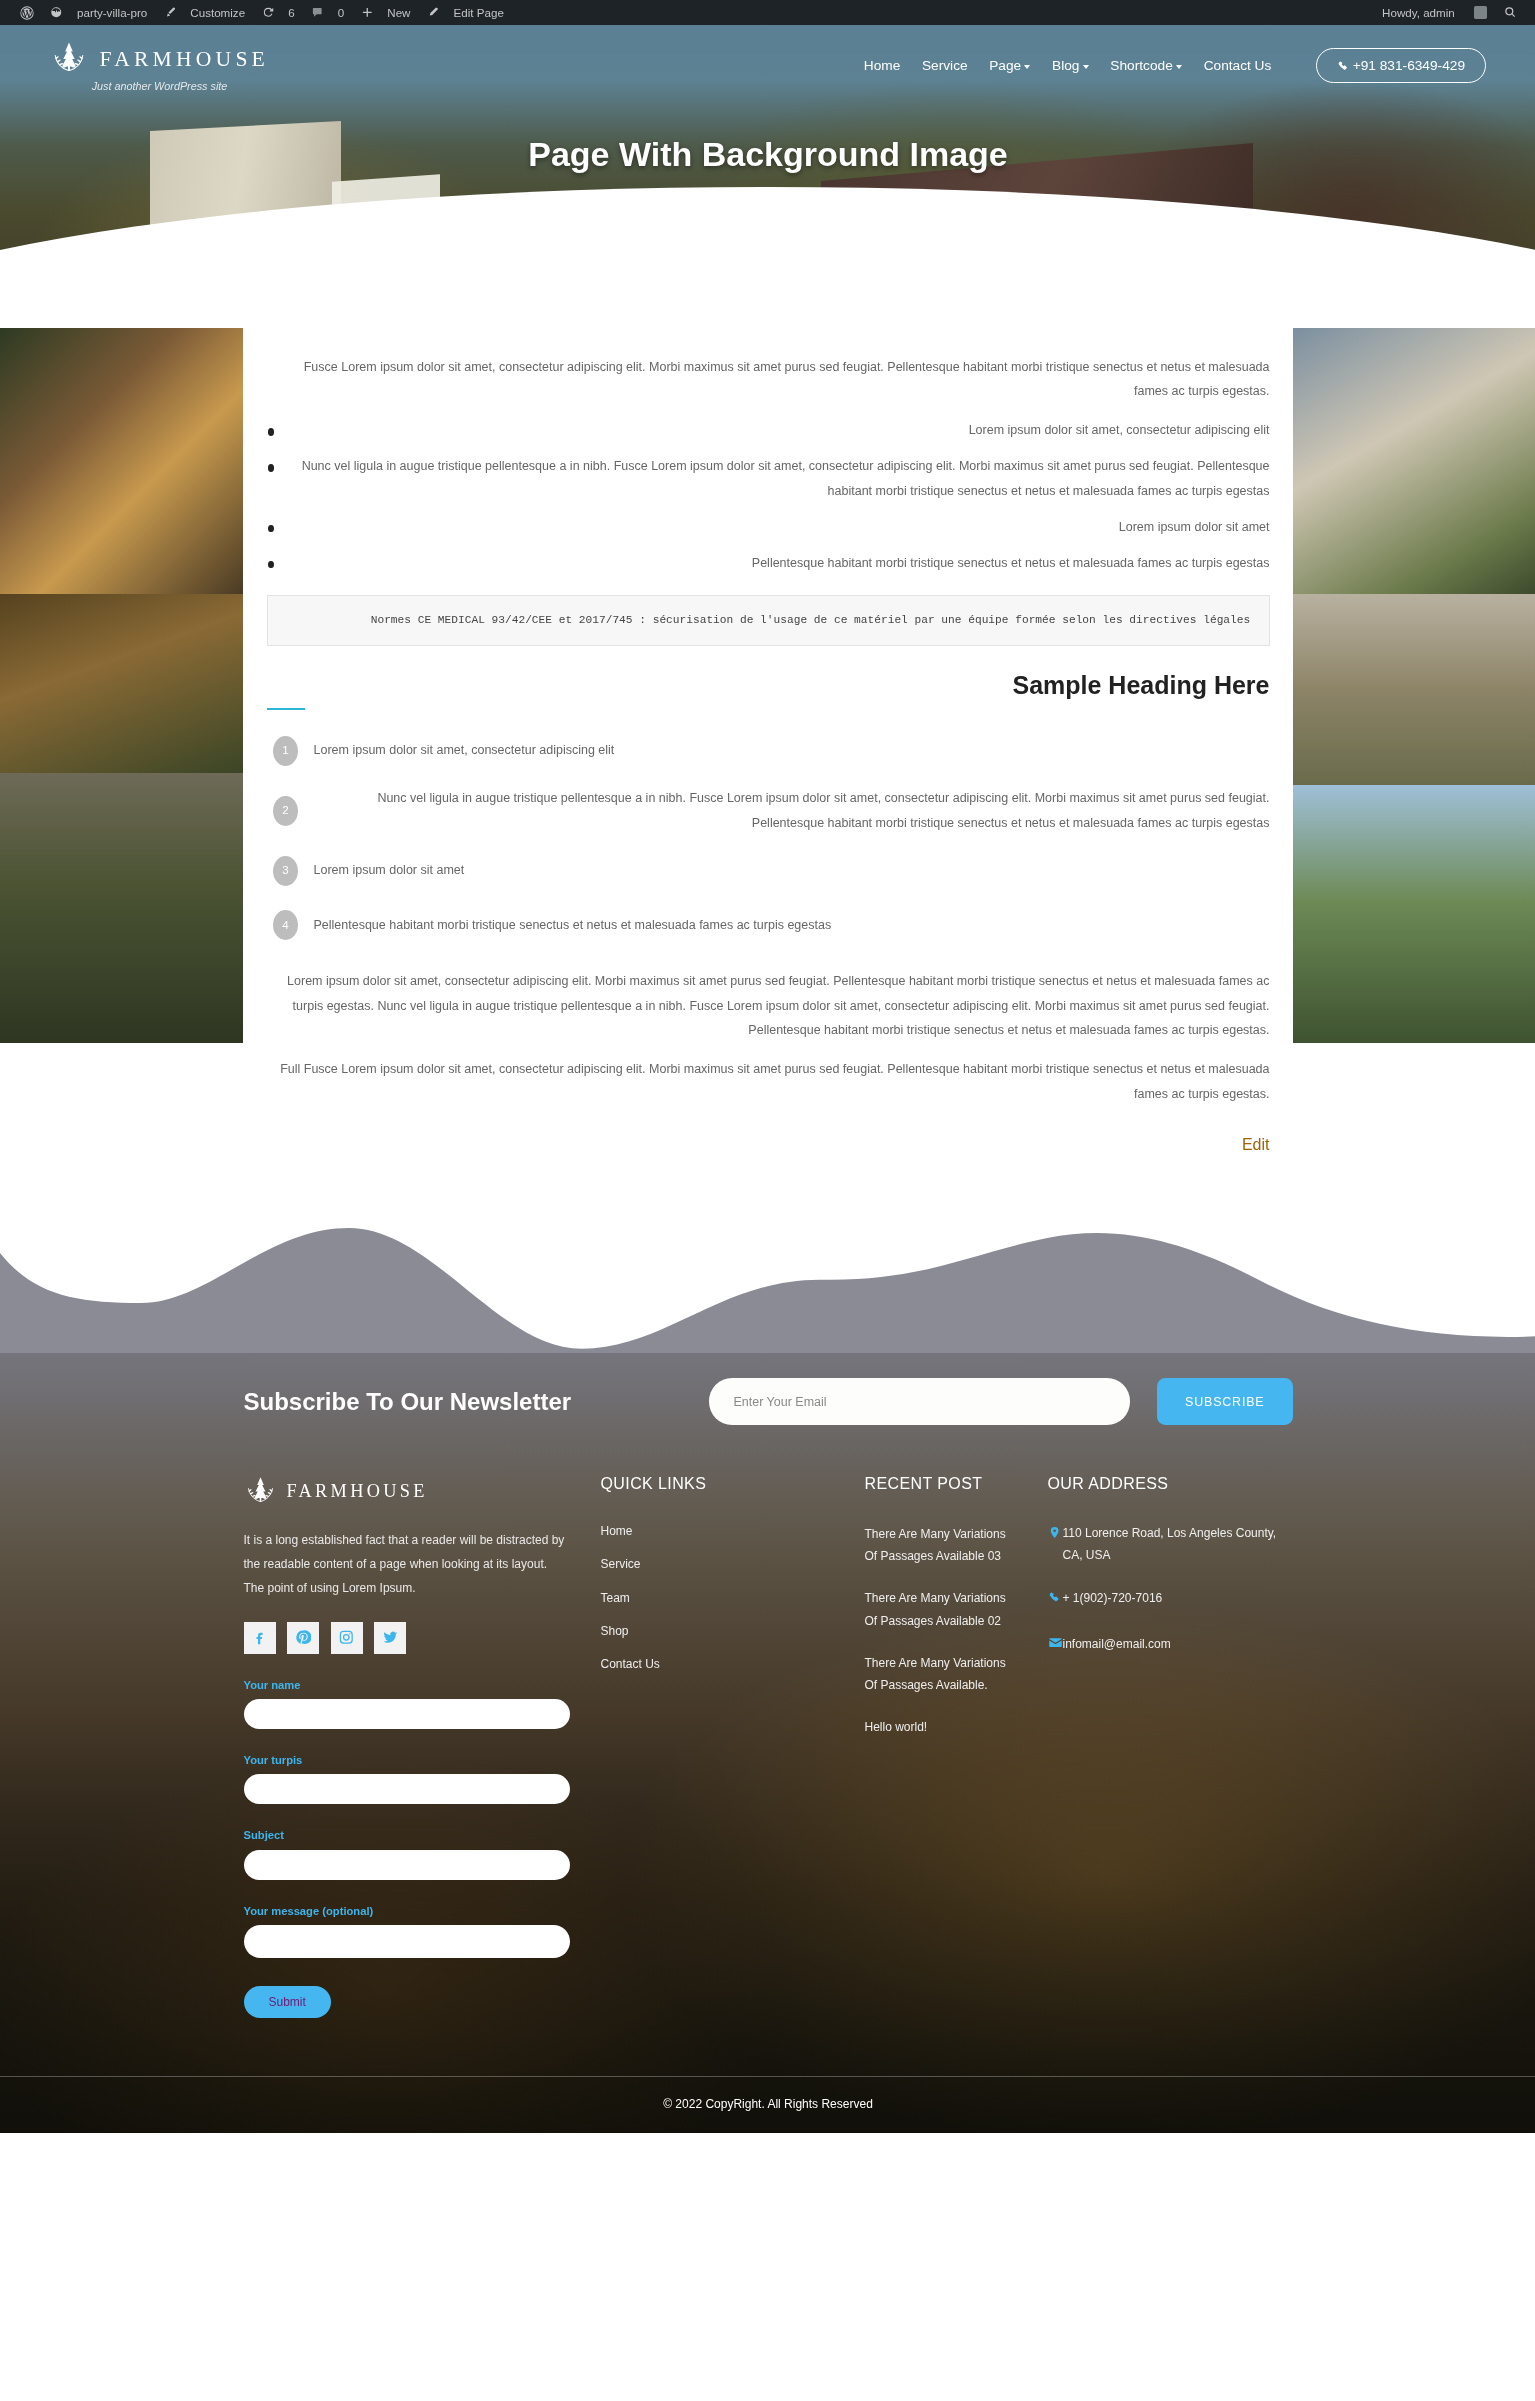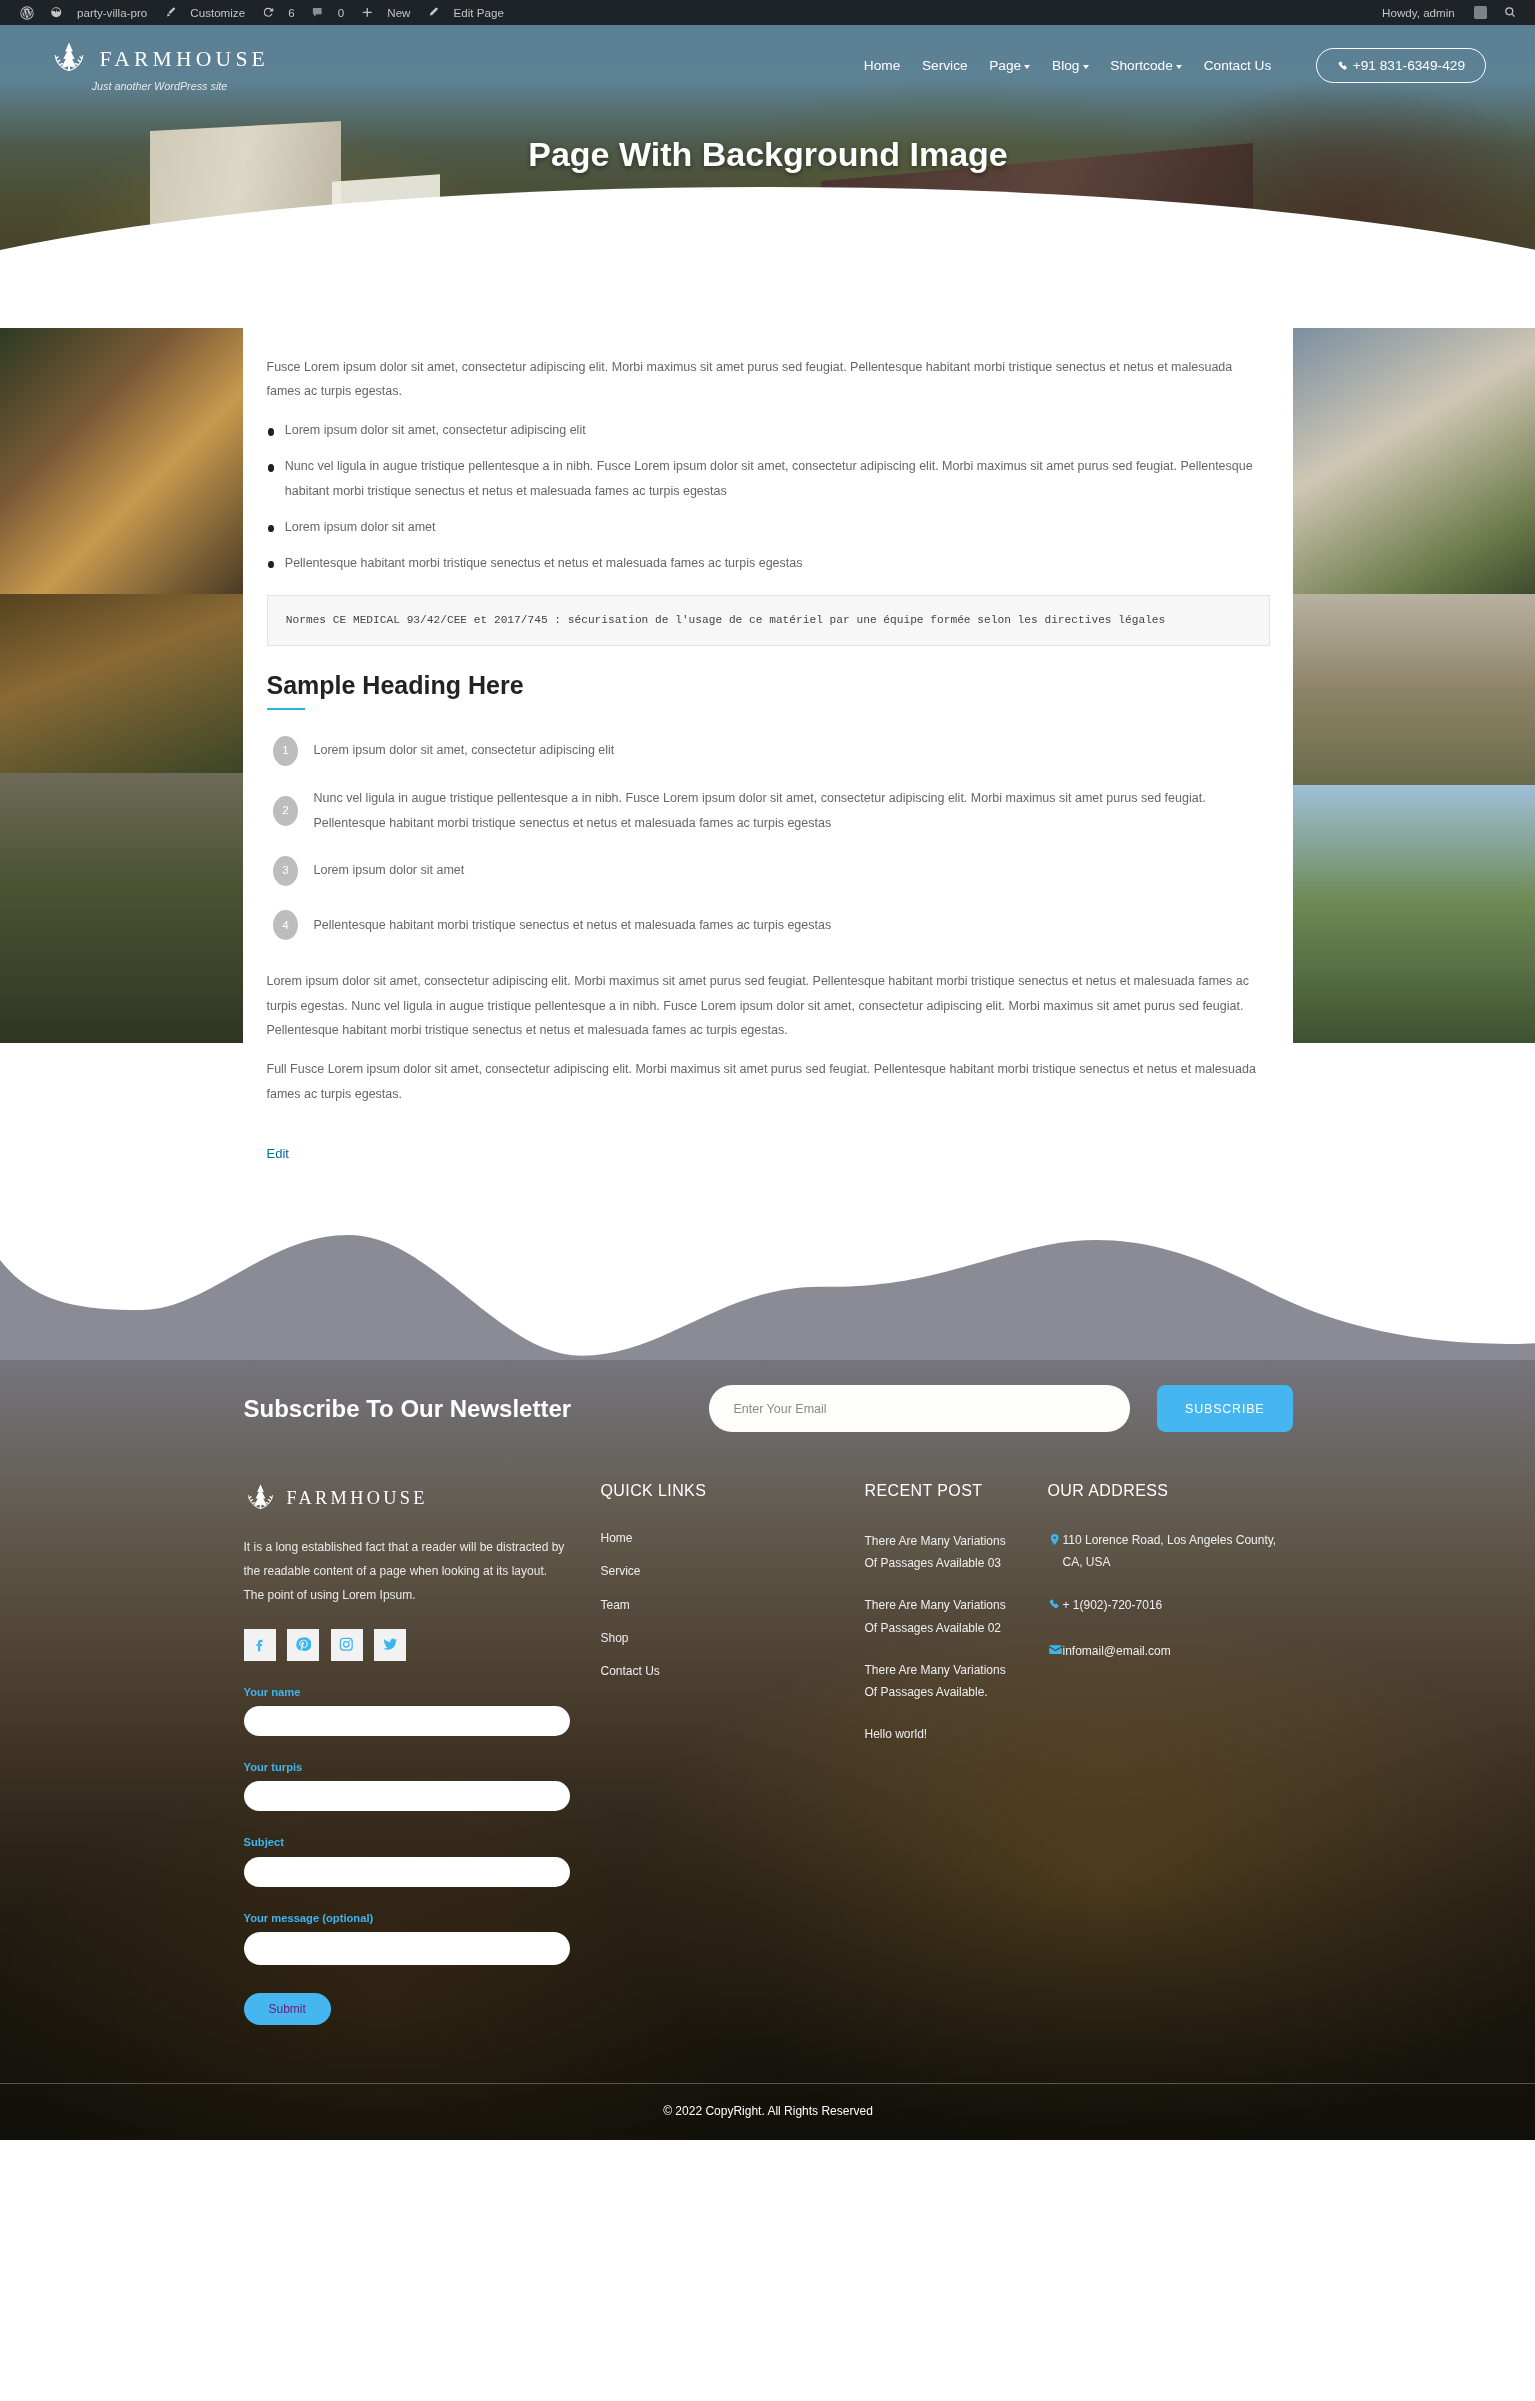--- a/index.html
+++ b/index.html
@@ -112,21 +112,21 @@
   .crumb {
     margin: 17.4px auto 0; width: max-content;
     background: rgba(255,255,255,.22);
     border-radius: 21.6px; padding: 9.1px 28px;
     color: #fff; font-size: 13.3px; display: flex; gap: 8.3px; align-items: center;
   }
   .crumb a { color: #fff; text-decoration: none; }
   .crumb .sep { font-size: 15px; opacity: .9; }
 
   
-  .band { position: relative; background: #fff; }
+  .band { position: relative; background: #fff; text-align: right; }
   .side-imgs { position: absolute; inset: 0; pointer-events: none; }
   .si {
     position: absolute; background-size: cover; background-position: center;
   }
   .si-l1 { left: 0; top: 0; width: 243px; height: 266px;
     background: linear-gradient(135deg,#2d3a22 0%, #7b5a36 35%, #c89a4e 60%, #4a3a24 100%); }
   .si-l2 { left: 0; top: 266px; width: 243px; height: 179px;
     background: linear-gradient(160deg,#55421f 0%, #8a6a35 40%, #3a4526 100%); }
   .si-l3 { left: 0; top: 445px; width: 243px; height: 270px;
     background: linear-gradient(180deg,#6e6a57 0%, #4c5434 40%, #2e3622 100%); }
@@ -172,21 +172,21 @@
     padding-left: 47px; min-height: 38px; margin-bottom: 16.6px;
     display: flex; align-items: center;
   }
   ol.nums > li::before {
     content: counter(n);
     position: absolute; left: 6.6px; top: 50%; transform: translateY(-50%);
     width: 25px; height: 30px; border-radius: 50%;
     background: #bdbdbd; color: #fff; font-size: 11.6px;
     display: flex; align-items: center; justify-content: center;
   }
-  .editlink { color: #0369a1; font-size: 13px; text-decoration: none; display: inline-block; margin-top: 25px; }
+  .editlink { color: #a16207; font-size: 16px; text-decoration: none; display: inline-block; margin-top: 15px; }
 
   
   .footer-wrap { position: relative; }
   .footer-bg {
     position: relative;
     background:
       linear-gradient(180deg, rgba(30,28,24,.05) 0%, rgba(20,16,10,.35) 45%, rgba(12,10,6,.75) 100%),
       radial-gradient(ellipse 748px 415px at 72% 72%, rgba(214,160,70,.55), transparent 65%),
       radial-gradient(ellipse 582px 349px at 25% 85%, rgba(176,120,50,.45), transparent 68%),
       linear-gradient(180deg,#8e8e99 0%, #86868f 18%, #7c7261 36%, #6a5740 55%, #3f3422 75%, #1d2014 100%);

